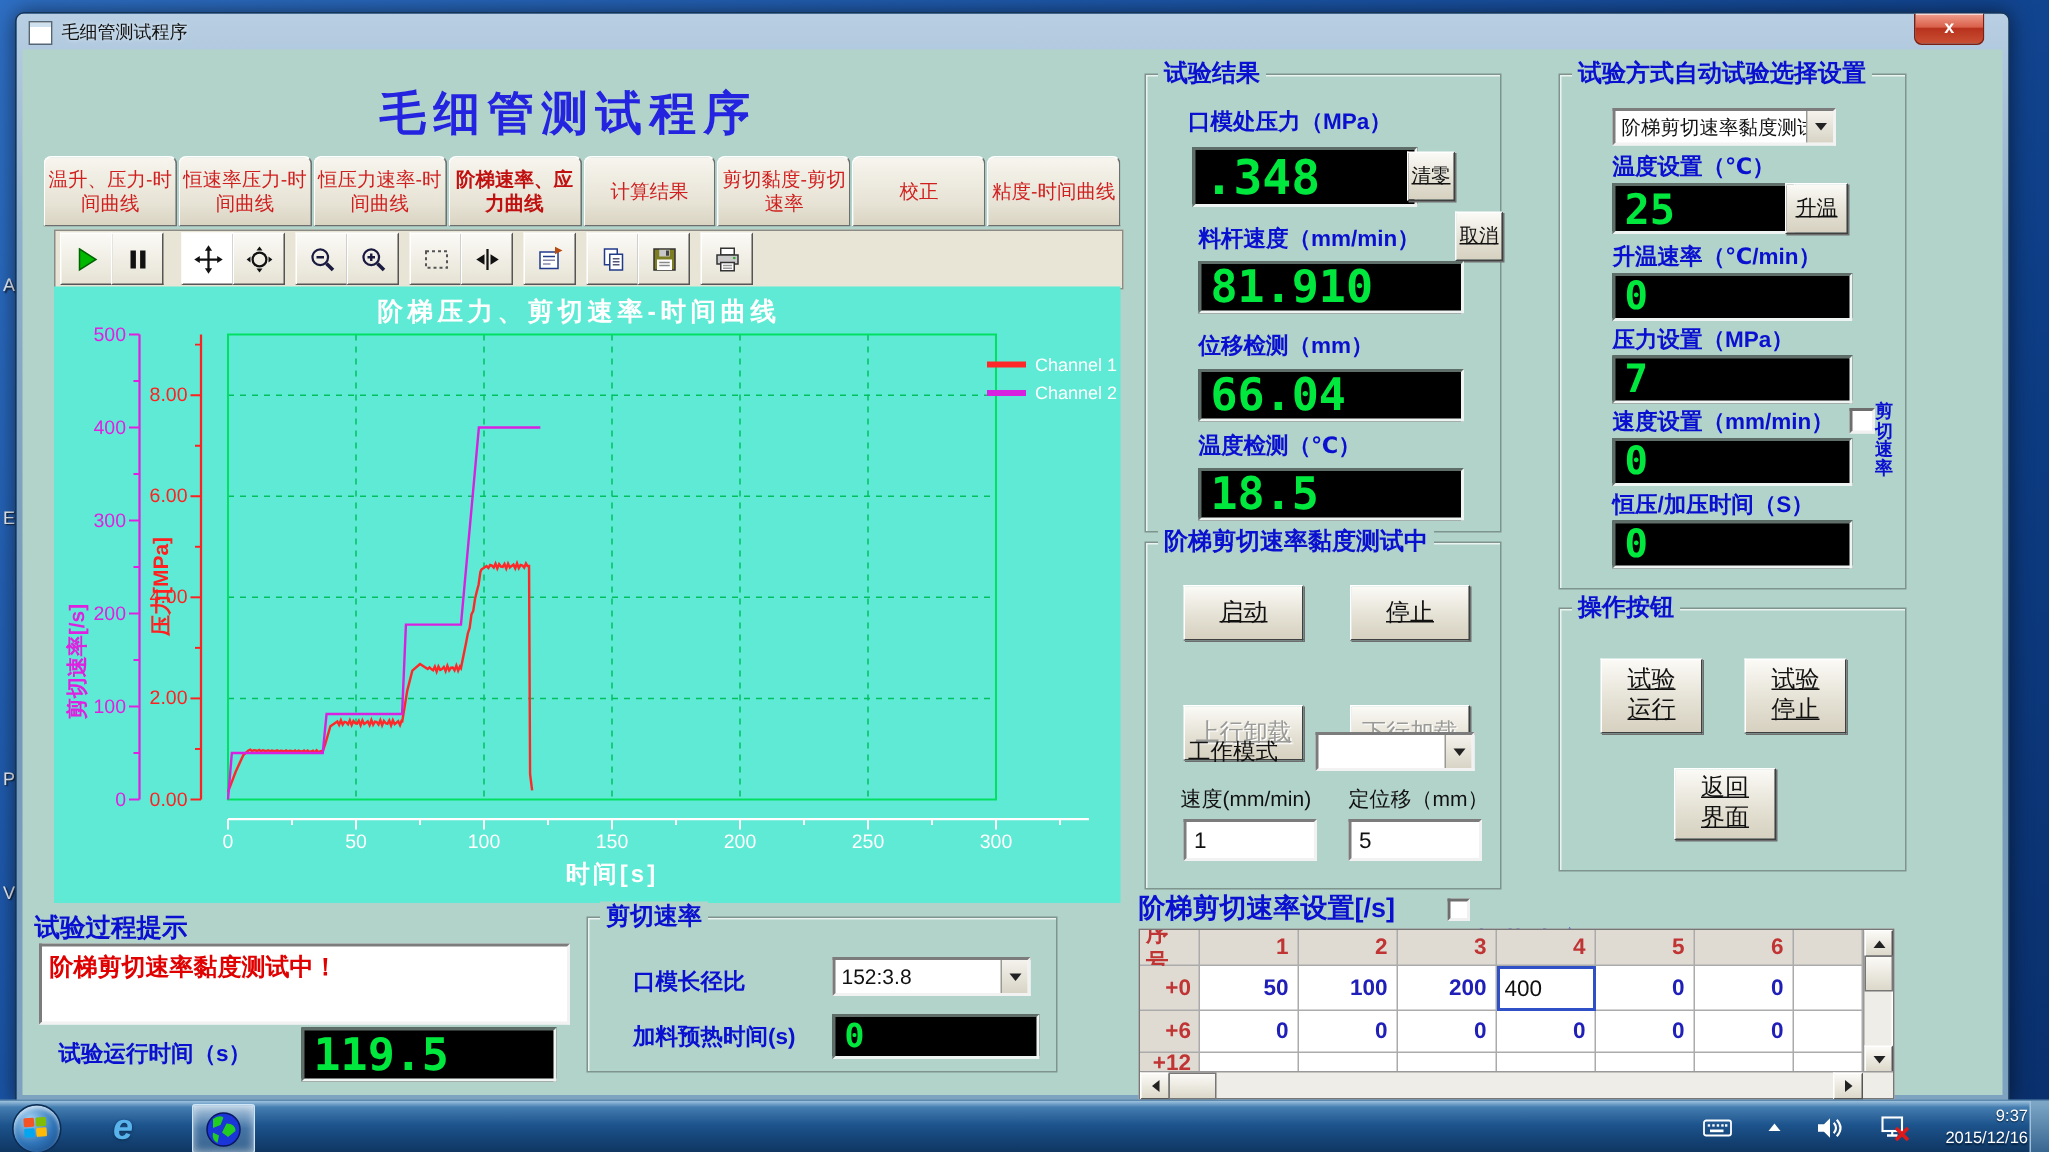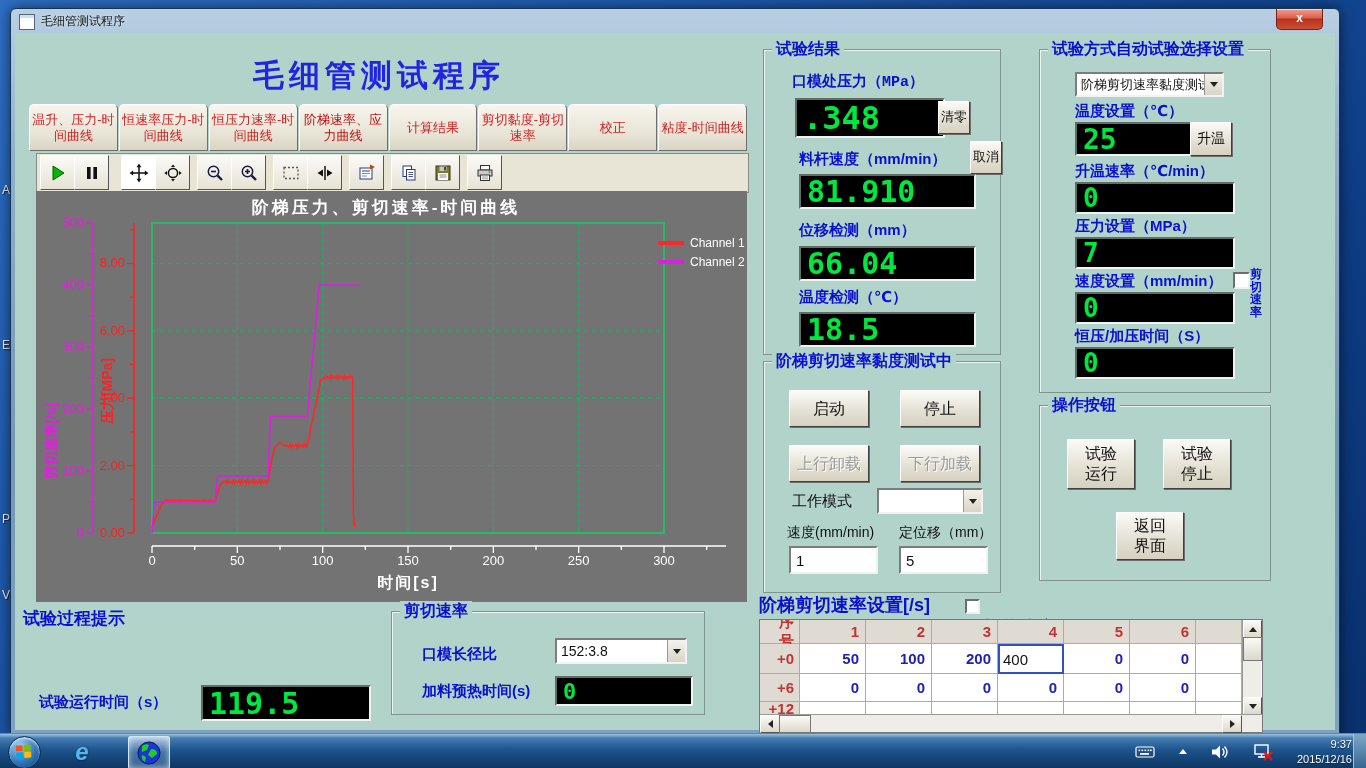--- a/index.html
+++ b/index.html
@@ -28,51 +28,51 @@
   .panel-title{position:absolute;top:-11px;left:8px;background:#b2d3ca;padding:0 4px;
     color:#0a10cf;font-weight:bold;font-size:16px;white-space:nowrap;}
   .display{position:absolute;background:#000;color:#00e83e;
     font-family:"DejaVu Sans Mono","Liberation Mono",monospace;font-weight:bold;
     border:2px solid;border-color:#5f6e68 #eef4f1 #eef4f1 #5f6e68;
     overflow:hidden;white-space:nowrap;padding-left:6px;display:flex;align-items:center;}
   .btn3d{position:absolute;background:linear-gradient(#fbfaf6,#e3dfd2 60%,#d6d1c0);
     border:1px solid #404040;border-top-color:#fff;border-left-color:#fff;
     box-shadow:1px 1px 0 #6e6e6e;color:#111;font-size:16px;
     display:flex;align-items:center;justify-content:center;text-align:left;
-    white-space:pre-line;line-height:1.25;cursor:pointer;}
-  .btn3d.disabled{color:#9a9a97;text-shadow:1px 1px 0 #fff;cursor:default;}
+    white-space:pre-line;line-height:1.25;cursor:pointer;text-decoration:underline;}
+  .btn3d.disabled{color:#9a9a97;text-shadow:1px 1px 0 #fff;cursor:default;margin-top:25px;}
   .select{position:absolute;background:#fff;border:2px solid;border-color:#7c7c7c #f2f2f2 #f2f2f2 #7c7c7c;
     display:flex;align-items:center;font-size:14px;color:#111;cursor:pointer;}
   .select .val{flex:1;padding-left:4px;overflow:hidden;white-space:nowrap;}
   .select .dbtn{width:17px;align-self:stretch;background:linear-gradient(#f4f2ec,#d8d4c6);
     border-left:1px solid #9a9a94;display:flex;align-items:center;justify-content:center;}
   .arr-down{width:0;height:0;border-left:4px solid transparent;border-right:4px solid transparent;border-top:5px solid #222;}
   .arr-up{width:0;height:0;border-left:4px solid transparent;border-right:4px solid transparent;border-bottom:5px solid #222;}
   .arr-left{width:0;height:0;border-top:4px solid transparent;border-bottom:4px solid transparent;border-right:5px solid #222;}
   .arr-right{width:0;height:0;border-top:4px solid transparent;border-bottom:4px solid transparent;border-left:5px solid #222;}
   .cbx{position:absolute;width:13px;height:13px;background:#fff;
     border:2px solid;border-color:#6e6e6e #f0f0f0 #f0f0f0 #6e6e6e;cursor:pointer;}
   .cbx-label{position:absolute;color:#0a10cf;font-size:12px;font-weight:bold;white-space:pre-line;line-height:1.05;}
   .input{position:absolute;background:#fff;border:2px solid;border-color:#7c7c7c #f2f2f2 #f2f2f2 #7c7c7c;
     font-size:15px;color:#111;padding-left:5px;display:flex;align-items:center;}
   
   #tabs{position:absolute;left:14px;top:71px;width:718px;height:47px;display:flex;gap:1px;}
   .tab{flex:1;background:linear-gradient(#f7f5ee,#e6e2d4 70%,#d9d4c2);
     border:1px solid #6e6e6e;border-top-color:#fff;border-left-color:#fff;
     border-radius:5px 5px 0 0;color:#cf1f1f;font-size:13px;line-height:1.2;
     display:flex;align-items:center;justify-content:center;text-align:center;cursor:pointer;padding:1px 2px;}
-  .tab.active{font-weight:normal;color:#c01010;}
+  .tab.active{font-weight:bold;color:#c01010;}
   .toolbar-strip{position:absolute;left:21px;top:120px;width:711px;height:38px;
     background:#e9e5d6;border:1px solid #8b8b85;}
   .tool-btn{position:absolute;top:1px;width:33px;height:33px;
     background:linear-gradient(#fbfaf6,#e6e2d4);border:1px solid #555;
     border-top-color:#fff;border-left-color:#fff;display:flex;align-items:center;justify-content:center;cursor:pointer;}
   .tool-btn.pressed{background:#fff;border-color:#fff #555 #555 #fff;}
   
-  #chart-box{position:absolute;left:21px;top:158px;width:711px;height:411px;background:#737373;}
+  #chart-box{position:absolute;left:21px;top:158px;width:711px;height:411px;background:#5eead4;}
   
   #table-wrap{position:absolute;left:744px;top:586px;width:502px;height:112px;background:#fff;
     border:1px solid #777;}
   #grid{position:absolute;left:0;top:0;width:482px;height:94px;overflow:hidden;}
   .trow{position:absolute;left:0;display:flex;}
   .tcell{border-right:1px solid #ababab;border-bottom:1px solid #ababab;box-sizing:border-box;
     font-size:15px;display:flex;align-items:center;}
   .tcell.hdr{background:#dfdbd3;color:#c03434;font-weight:bold;justify-content:flex-end;padding-right:6px;}
   .tcell.rowlbl{background:#dfdbd3;color:#c03434;font-weight:bold;justify-content:flex-end;padding-right:5px;}
   .tcell.data{background:#fff;color:#2020b8;font-weight:bold;justify-content:flex-end;padding-right:6px;cursor:text;}
@@ -318,21 +318,21 @@
             <polyline points="116,342 118.56,311 179.14666666666668,311 181.70666666666665,284.96 232.05333333333334,284.96 234.61333333333334,225.44 271.3066666666667,225.44 283.25333333333333,94 324.21333333333337,94" fill="none" stroke="#d820e0" stroke-width="1.6"></polyline>
             <line x1="622" y1="52" x2="648" y2="52" stroke="#ff2828" stroke-width="4"></line>
             <text x="654" y="56" fill="#fff" font-size="12">Channel 1</text>
             <line x1="622" y1="71" x2="648" y2="71" stroke="#d820e0" stroke-width="4"></line>
             <text x="654" y="75" fill="#fff" font-size="12">Channel 2</text>
           </svg>
       </div>
 
       <div class="panel" style="left:748px;top:16px;width:236px;height:304px;">
         <span class="panel-title">试验结果</span>
-        <span class="glabel" style="left:28px;top:22px;font-family:Liberation Mono, monospace;">口模处压力（MPa）</span>
+        <span class="glabel" style="left:28px;top:22px;">口模处压力（MPa）</span>
         <div class="display" style="left:31px;top:48px;width:140px;height:36px;font-size:32px;">.348</div>
         <div class="btn3d" style="left:174px;top:51px;width:30px;height:31px;font-size:13px;">清零</div>
         <div class="btn3d" style="left:206px;top:51px;width:30px;height:31px;font-size:13px;margin-top:40px;">取消</div>
         <span class="glabel" style="left:35px;top:100px;">料杆速度（mm/min）</span>
         <div class="display" style="left:35px;top:124px;width:167px;height:31px;font-size:30px;">81.910</div>
         <span class="glabel" style="left:35px;top:171px;">位移检测（mm）</span>
         <div class="display" style="left:35px;top:196px;width:167px;height:31px;font-size:30px;">66.04</div>
         <span class="glabel" style="left:35px;top:238px;">温度检测（℃）</span>
         <div class="display" style="left:35px;top:262px;width:167px;height:31px;font-size:30px;">18.5</div>
       </div>
@@ -384,20 +384,23 @@
         <span class="panel-title">操作按钮</span>
         <div class="btn3d" style="left:27px;top:33px;width:66px;height:48px;">试验
 运行</div>
         <div class="btn3d" style="left:123px;top:33px;width:66px;height:48px;">试验
 停止</div>
         <div class="btn3d" style="left:76px;top:106px;width:66px;height:46px;">返回
 界面</div>
       </div>
 
       <span class="glabel" style="left:8px;top:574px;font-size:17px;">试验过程提示</span>
+      <div class="input" style="left:11px;top:596px;width:345px;height:50px;align-items:flex-start;">
+        <span style="color:#e00000;font-weight:bold;font-size:16px;margin-top:4px;">阶梯剪切速率黏度测试中！</span>
+      </div>
       <span class="glabel" style="left:24px;top:660px;">试验运行时间（s）</span>
       <div class="display" style="left:186px;top:652px;width:160px;height:32px;font-size:30px;">119.5</div>
 
       <div class="panel" style="left:376px;top:578px;width:312px;height:102px;">
         <span class="panel-title">剪切速率</span>
         <span class="glabel" style="left:30px;top:33px;">口模长径比</span>
         <div class="select" style="left:163px;top:26px;width:128px;height:22px;">
           <span class="val">152:3.8</span>
           <span class="dbtn">
               <i class="arr-down"></i>
@@ -406,21 +409,21 @@
         <span class="glabel" style="left:30px;top:70px;">加料预热时间(s)</span>
         <div class="display" style="left:163px;top:64px;width:128px;height:26px;font-size:22px;">0</div>
       </div>
 
       <span class="glabel" style="left:744px;top:560px;font-size:18px;">阶梯剪切速率设置[/s]</span>
       <span class="cbx" style="left:950px;top:566px;width:11px;height:11px;"></span>
       <span class="cbx-label" style="left:968px;top:586px;font-size:18px;">加载速度mm/min</span>
       <div id="table-wrap">
         <div id="grid">
             <div class="trow" style="top: 0px; height: 24px;">
-              <div class="tcell hdr" style="width: 40px; height: 24px; justify-content: flex-start; padding-left: 19px;">序号</div>
+              <div class="tcell hdr" style="width: 40px; height: 24px; justify-content: flex-start; padding-left: 4px;">序号</div>
               <div class="tcell hdr" style="width: 66px; height: 24px;">1</div>
               <div class="tcell hdr" style="width: 66px; height: 24px;">2</div>
               <div class="tcell hdr" style="width: 66px; height: 24px;">3</div>
               <div class="tcell hdr" style="width: 66px; height: 24px;">4</div>
               <div class="tcell hdr" style="width: 66px; height: 24px;">5</div>
               <div class="tcell hdr" style="width: 66px; height: 24px;">6</div>
               <div class="tcell hdr" style="width: 46px; height: 24px;"></div>
             </div>
             <div class="trow" style="top: 24px; height: 30px;">
               <div class="tcell rowlbl" style="width: 40px; height: 30px;">+0</div>

